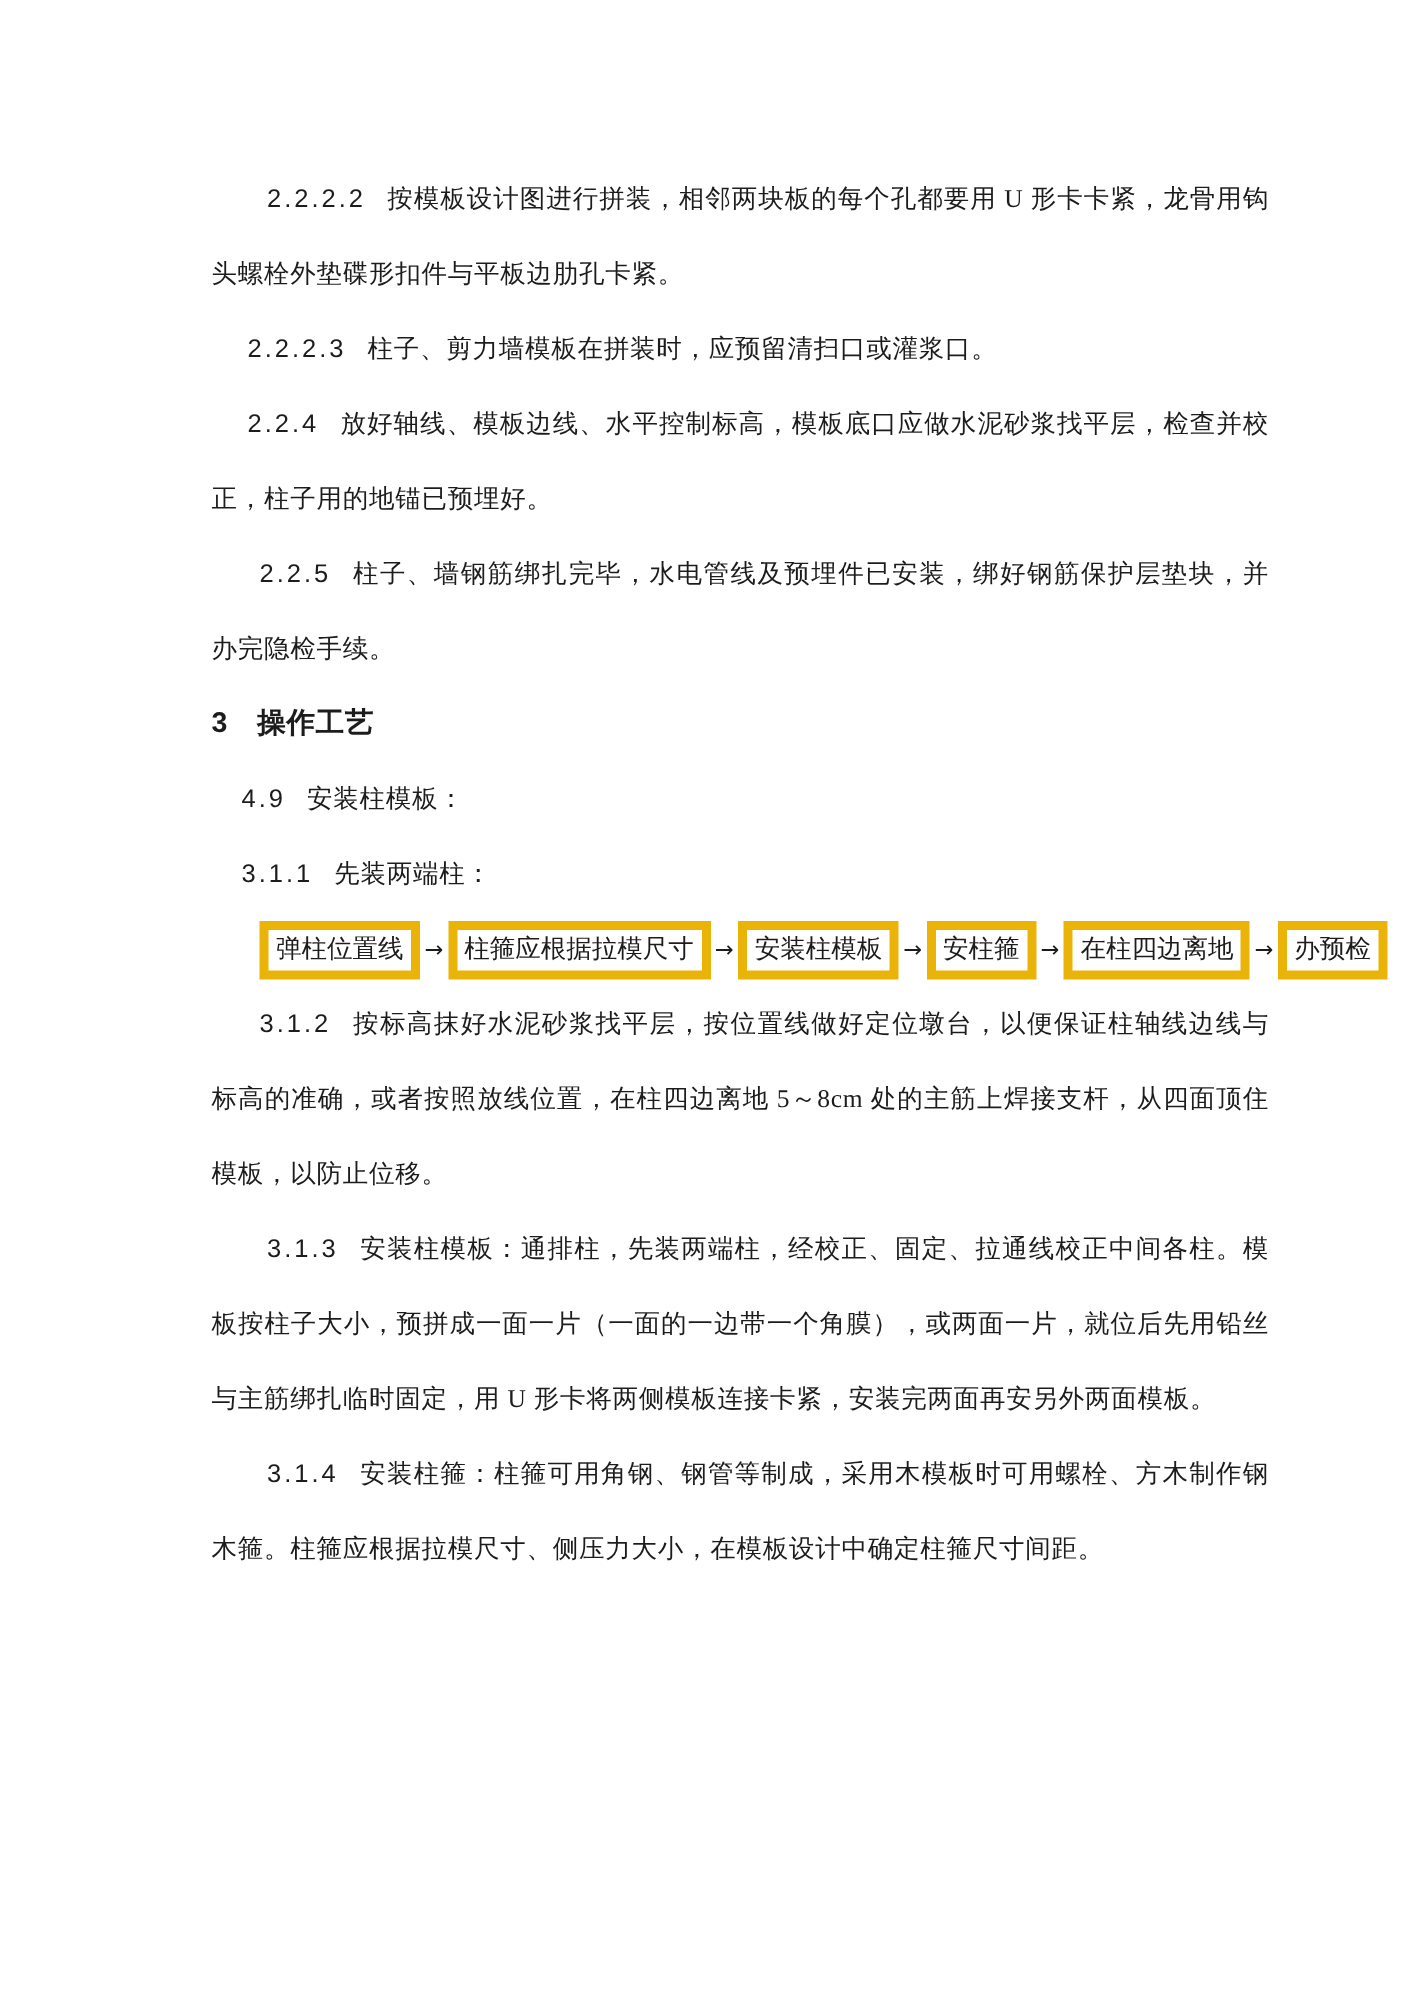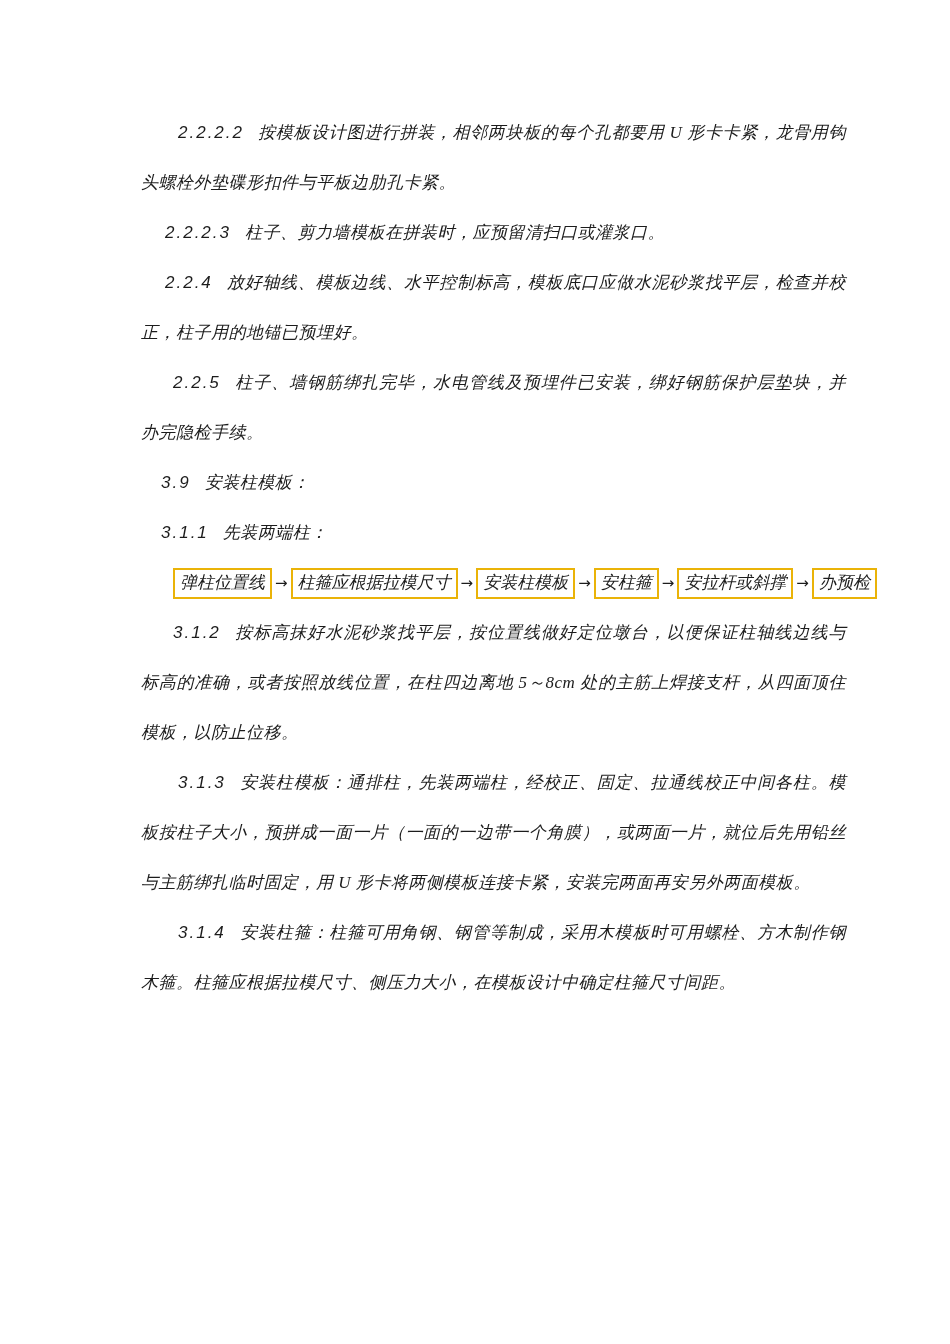--- a/index.html
+++ b/index.html
@@ -11,21 +11,20 @@
     background: #ffffff;
     overflow: hidden;
     font-family: "Liberation Serif", "DejaVu Serif", serif;
     color: #1c1c1c;
   }
   .content {
     position: absolute;
     left: 141px;
     top: 108px;
     width: 705px;
-    font-style: italic;
   }
   p.body {
     font-size: 17px;
     line-height: 50px;
     letter-spacing: 0.5px;
     text-align: justify;
     text-align-last: left;
   }
   .indent-37 { text-indent: 37px; }
   .indent-24 { text-indent: 24px; }
@@ -51,21 +50,21 @@
     letter-spacing: 0.5px;
   }
   .flow {
     height: 50px;
     display: flex;
     align-items: center;
     margin-left: 32px;
   }
   .fbox {
     display: inline-block;
-    border: 2px solid #eab308;
+    border: 6px solid #eab308;
     padding: 2px 5px 3px 5px;
     font-size: 17px;
     line-height: 22px;
     white-space: nowrap;
     background: #ffffff;
   }
   .farrow {
     font-family: "DejaVu Sans", sans-serif;
     font-size: 15px;
     margin: 0 3px;
@@ -80,35 +79,36 @@
 
     <p class="body indent-37"><span class="num">2.2.2.2</span><span>按模板设计图进行拼装，相邻两块板的每个孔都要用 U 形卡卡紧，龙骨用钩头螺栓外垫碟形扣件与平板边肋孔卡紧。</span></p>
 
     <p class="body indent-24"><span class="num">2.2.2.3</span><span>柱子、剪力墙模板在拼装时，应预留清扫口或灌浆口。</span></p>
 
 
     <p class="body indent-24"><span class="num">2.2.4</span><span>放好轴线、模板边线、水平控制标高，模板底口应做水泥砂浆找平层，检查并校正，柱子用的地锚已预埋好。</span></p>
 
     <p class="body indent-32"><span class="num">2.2.5</span><span>柱子、墙钢筋绑扎完毕，水电管线及预埋件已安装，绑好钢筋保护层垫块，并办完隐检手续。</span></p>
 
+    <h2 class="section"><span class="num">3</span><span>操作工艺</span></h2>
 
-    <p class="subhead indent-20"><span class="num">3.9</span><span>安装柱模板：</span></p>
+    <p class="subhead indent-20"><span class="num">4.9</span><span>安装柱模板：</span></p>
 
     <p class="subhead indent-20"><span class="num">3.1.1</span><span>先装两端柱：</span></p>
 
     <div class="flow">
       <span class="fbox">弹柱位置线</span>
       <span class="farrow">→</span>
       <span class="fbox">柱箍应根据拉模尺寸</span>
       <span class="farrow">→</span>
       <span class="fbox">安装柱模板</span>
       <span class="farrow">→</span>
       <span class="fbox">安柱箍</span>
       <span class="farrow">→</span>
-      <span class="fbox">安拉杆或斜撑</span>
+      <span class="fbox">在柱四边离地</span>
       <span class="farrow">→</span>
       <span class="fbox">办预检</span>
     </div>
 
     <p class="body indent-32"><span class="num">3.1.2</span><span>按标高抹好水泥砂浆找平层，按位置线做好定位墩台，以便保证柱轴线边线与标高的准确，或者按照放线位置，在柱四边离地 5～8cm 处的主筋上焊接支杆，从四面顶住模板，以防止位移。</span></p>
 
     <p class="body indent-37"><span class="num">3.1.3</span><span>安装柱模板：通排柱，先装两端柱，经校正、固定、拉通线校正中间各柱。模板按柱子大小，预拼成一面一片（一面的一边带一个角膜），或两面一片，就位后先用铅丝与主筋绑扎临时固定，用 U 形卡将两侧模板连接卡紧，安装完两面再安另外两面模板。</span></p>
 
     <p class="body indent-37"><span class="num">3.1.4</span><span>安装柱箍：柱箍可用角钢、钢管等制成，采用木模板时可用螺栓、方木制作钢木箍。柱箍应根据拉模尺寸、侧压力大小，在模板设计中确定柱箍尺寸间距。</span></p>
 

